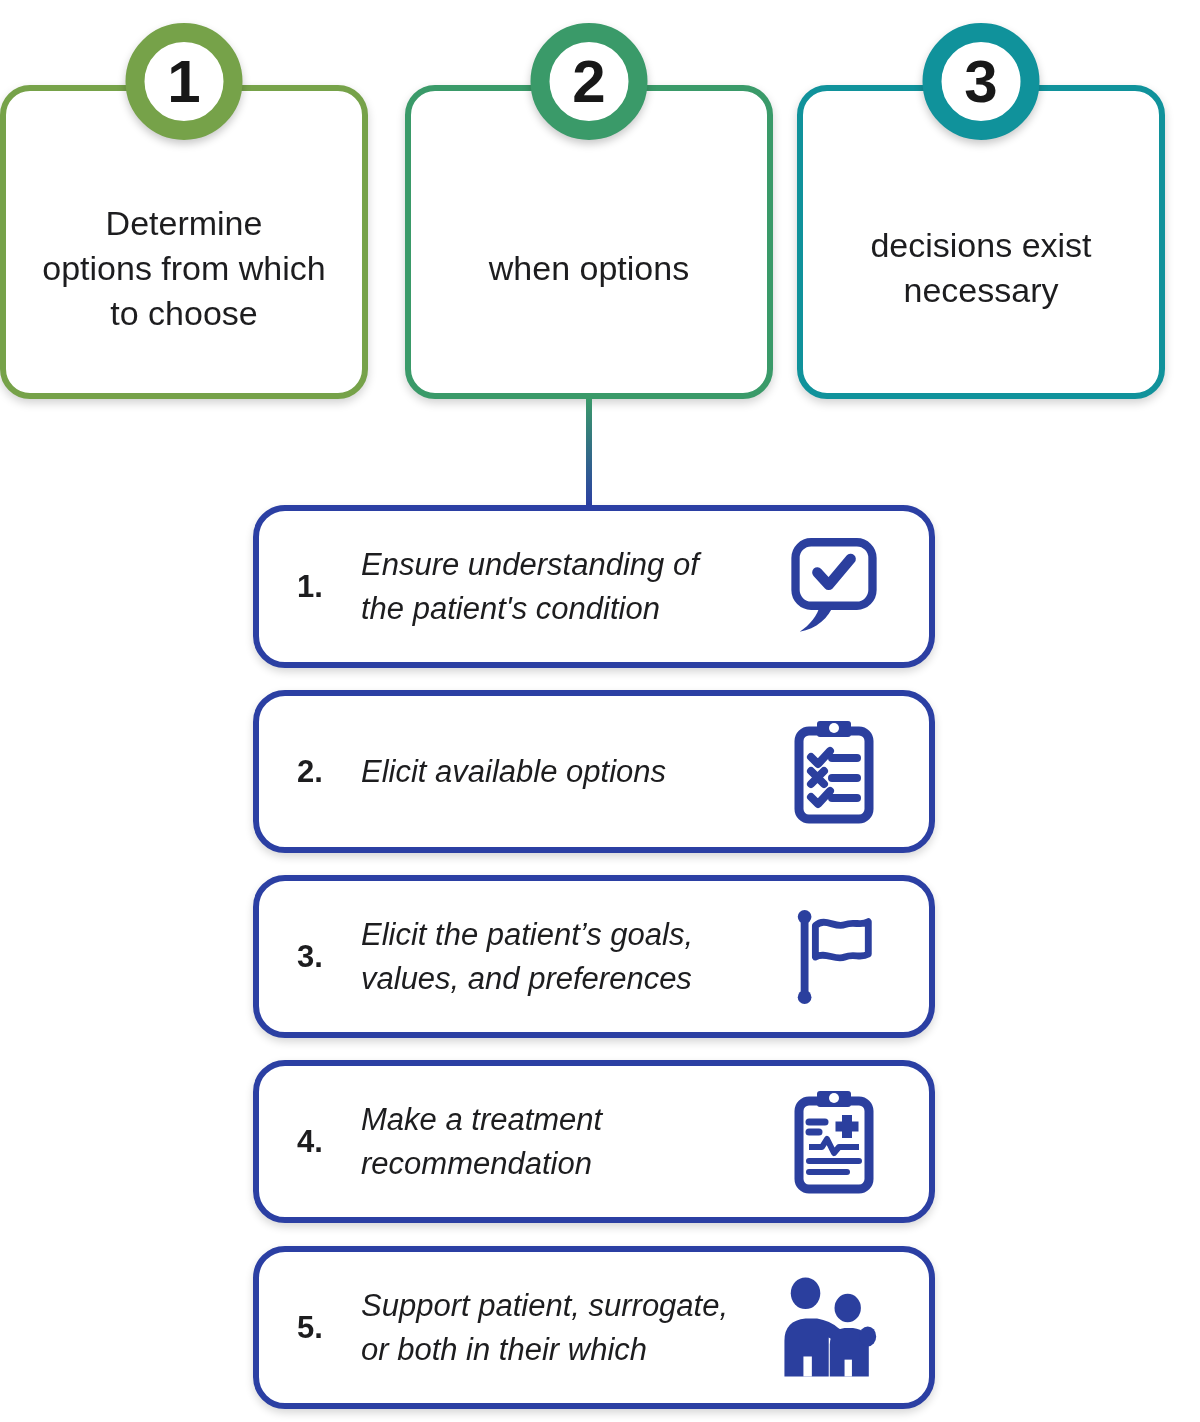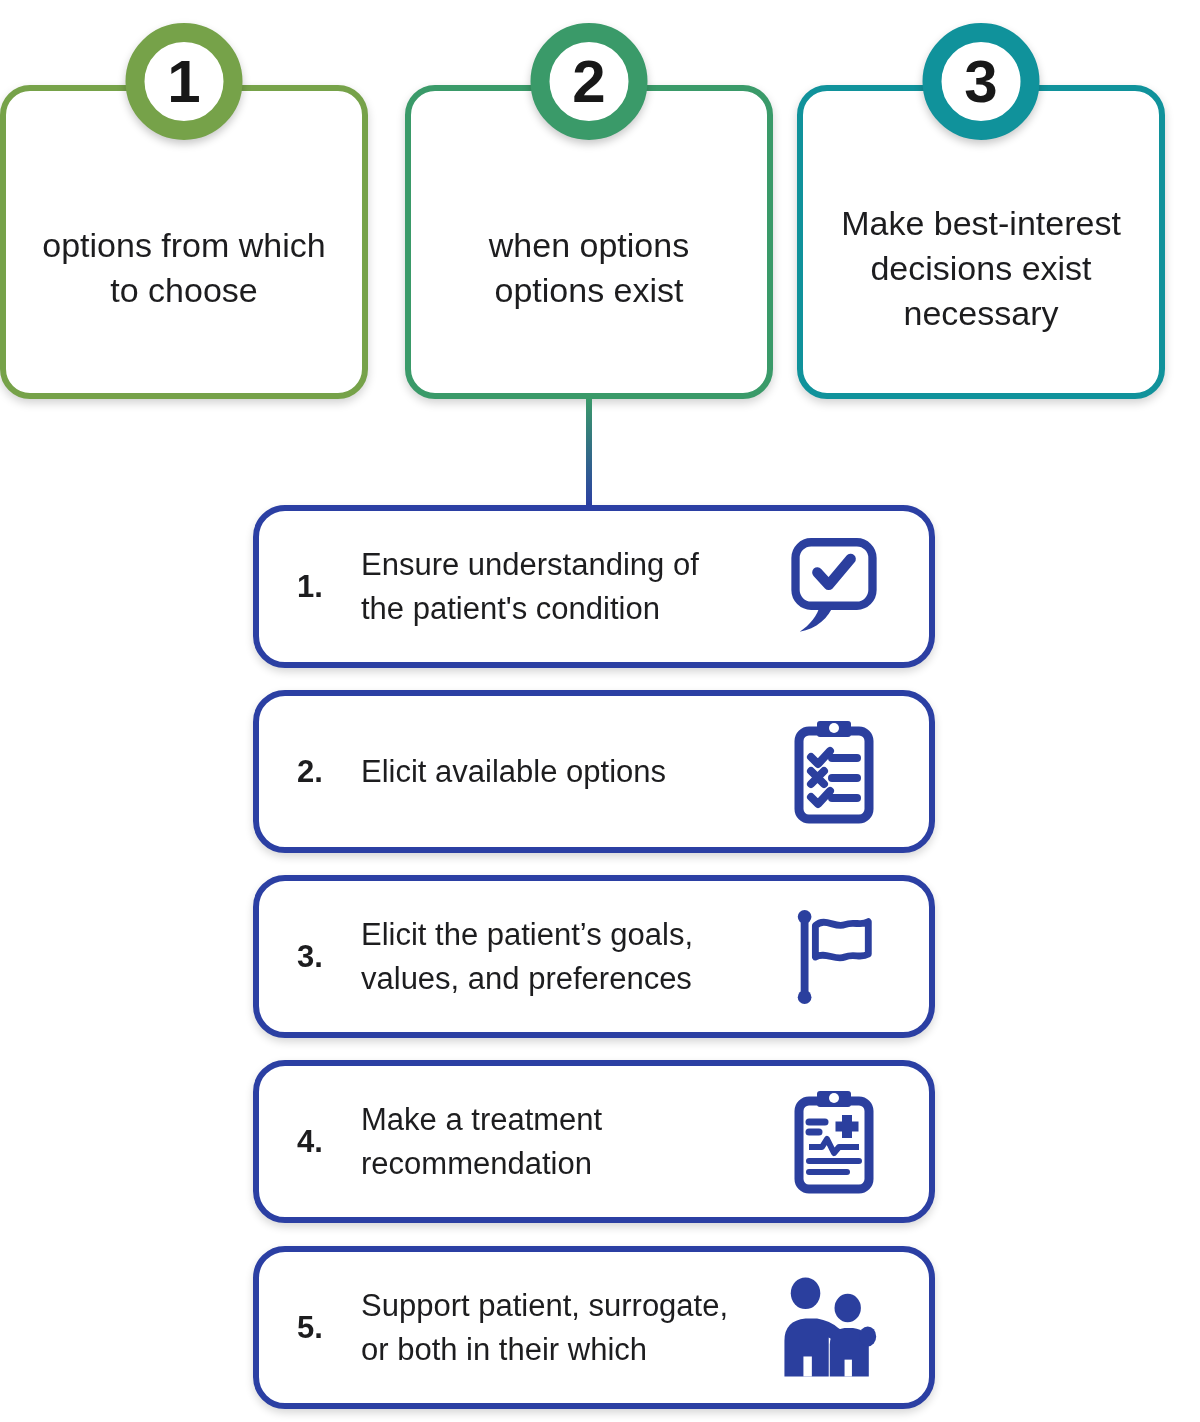--- a/index.html
+++ b/index.html
@@ -44,63 +44,62 @@
     box-shadow:0 4px 9px rgba(0,0,0,0.16);
     display:flex;align-items:center;
   }
   .step-box.s1{top:505px;} .step-box.s2{top:690px;} .step-box.s3{top:875px;}
   .step-box.s4{top:1060px;} .step-box.s5{top:1246px;}
   .step-num{
     width:52px;margin-left:38px;font-size:31px;font-weight:bold;color:#1d1d1f;
     flex-shrink:0;
   }
   .step-label{
-    width:420px;font-size:31px;line-height:44px;color:#1d1d1f;margin-left:12px;
+    width:420px;font-size:31px;line-height:44px;color:#1d1d1f;margin-left:12px;font-style:italic;
   }
   .step-label .line{display:block;}
   .step-icon{
     margin-left:auto;margin-right:32px;width:126px;height:140px;
     display:flex;align-items:center;justify-content:center;flex-shrink:0;
   }
   .step-icon svg{display:block;}
 </style>
 </head>
 <body>
 
 <div id="canvas">
 
   <div class="top-box accent-1">
     <div class="num-circle">
       <span>1</span>
     </div>
     <div class="inner">
       <div class="top-label">
+        <span class="line">Determine</span>
         <span class="line">options from which</span>
         <span class="line">to choose</span>
       </div>
     </div>
   </div>
   <div class="top-box accent-2" style="left:405px;">
     <div class="num-circle">
       <span>2</span>
     </div>
     <div class="inner">
       <div class="top-label">
         <span class="line">when options</span>
-        <span class="line">options exist</span>
       </div>
     </div>
   </div>
   <div class="top-box accent-3" style="left:797px;">
     <div class="num-circle">
       <span>3</span>
     </div>
     <div class="inner">
       <div class="top-label">
-        <span class="line">Make best-interest</span>
         <span class="line">decisions exist</span>
         <span class="line">necessary</span>
       </div>
     </div>
   </div>
 
   <div class="connector"></div>
 
   <div class="step-box s1">
     <div class="step-num">1.</div>

